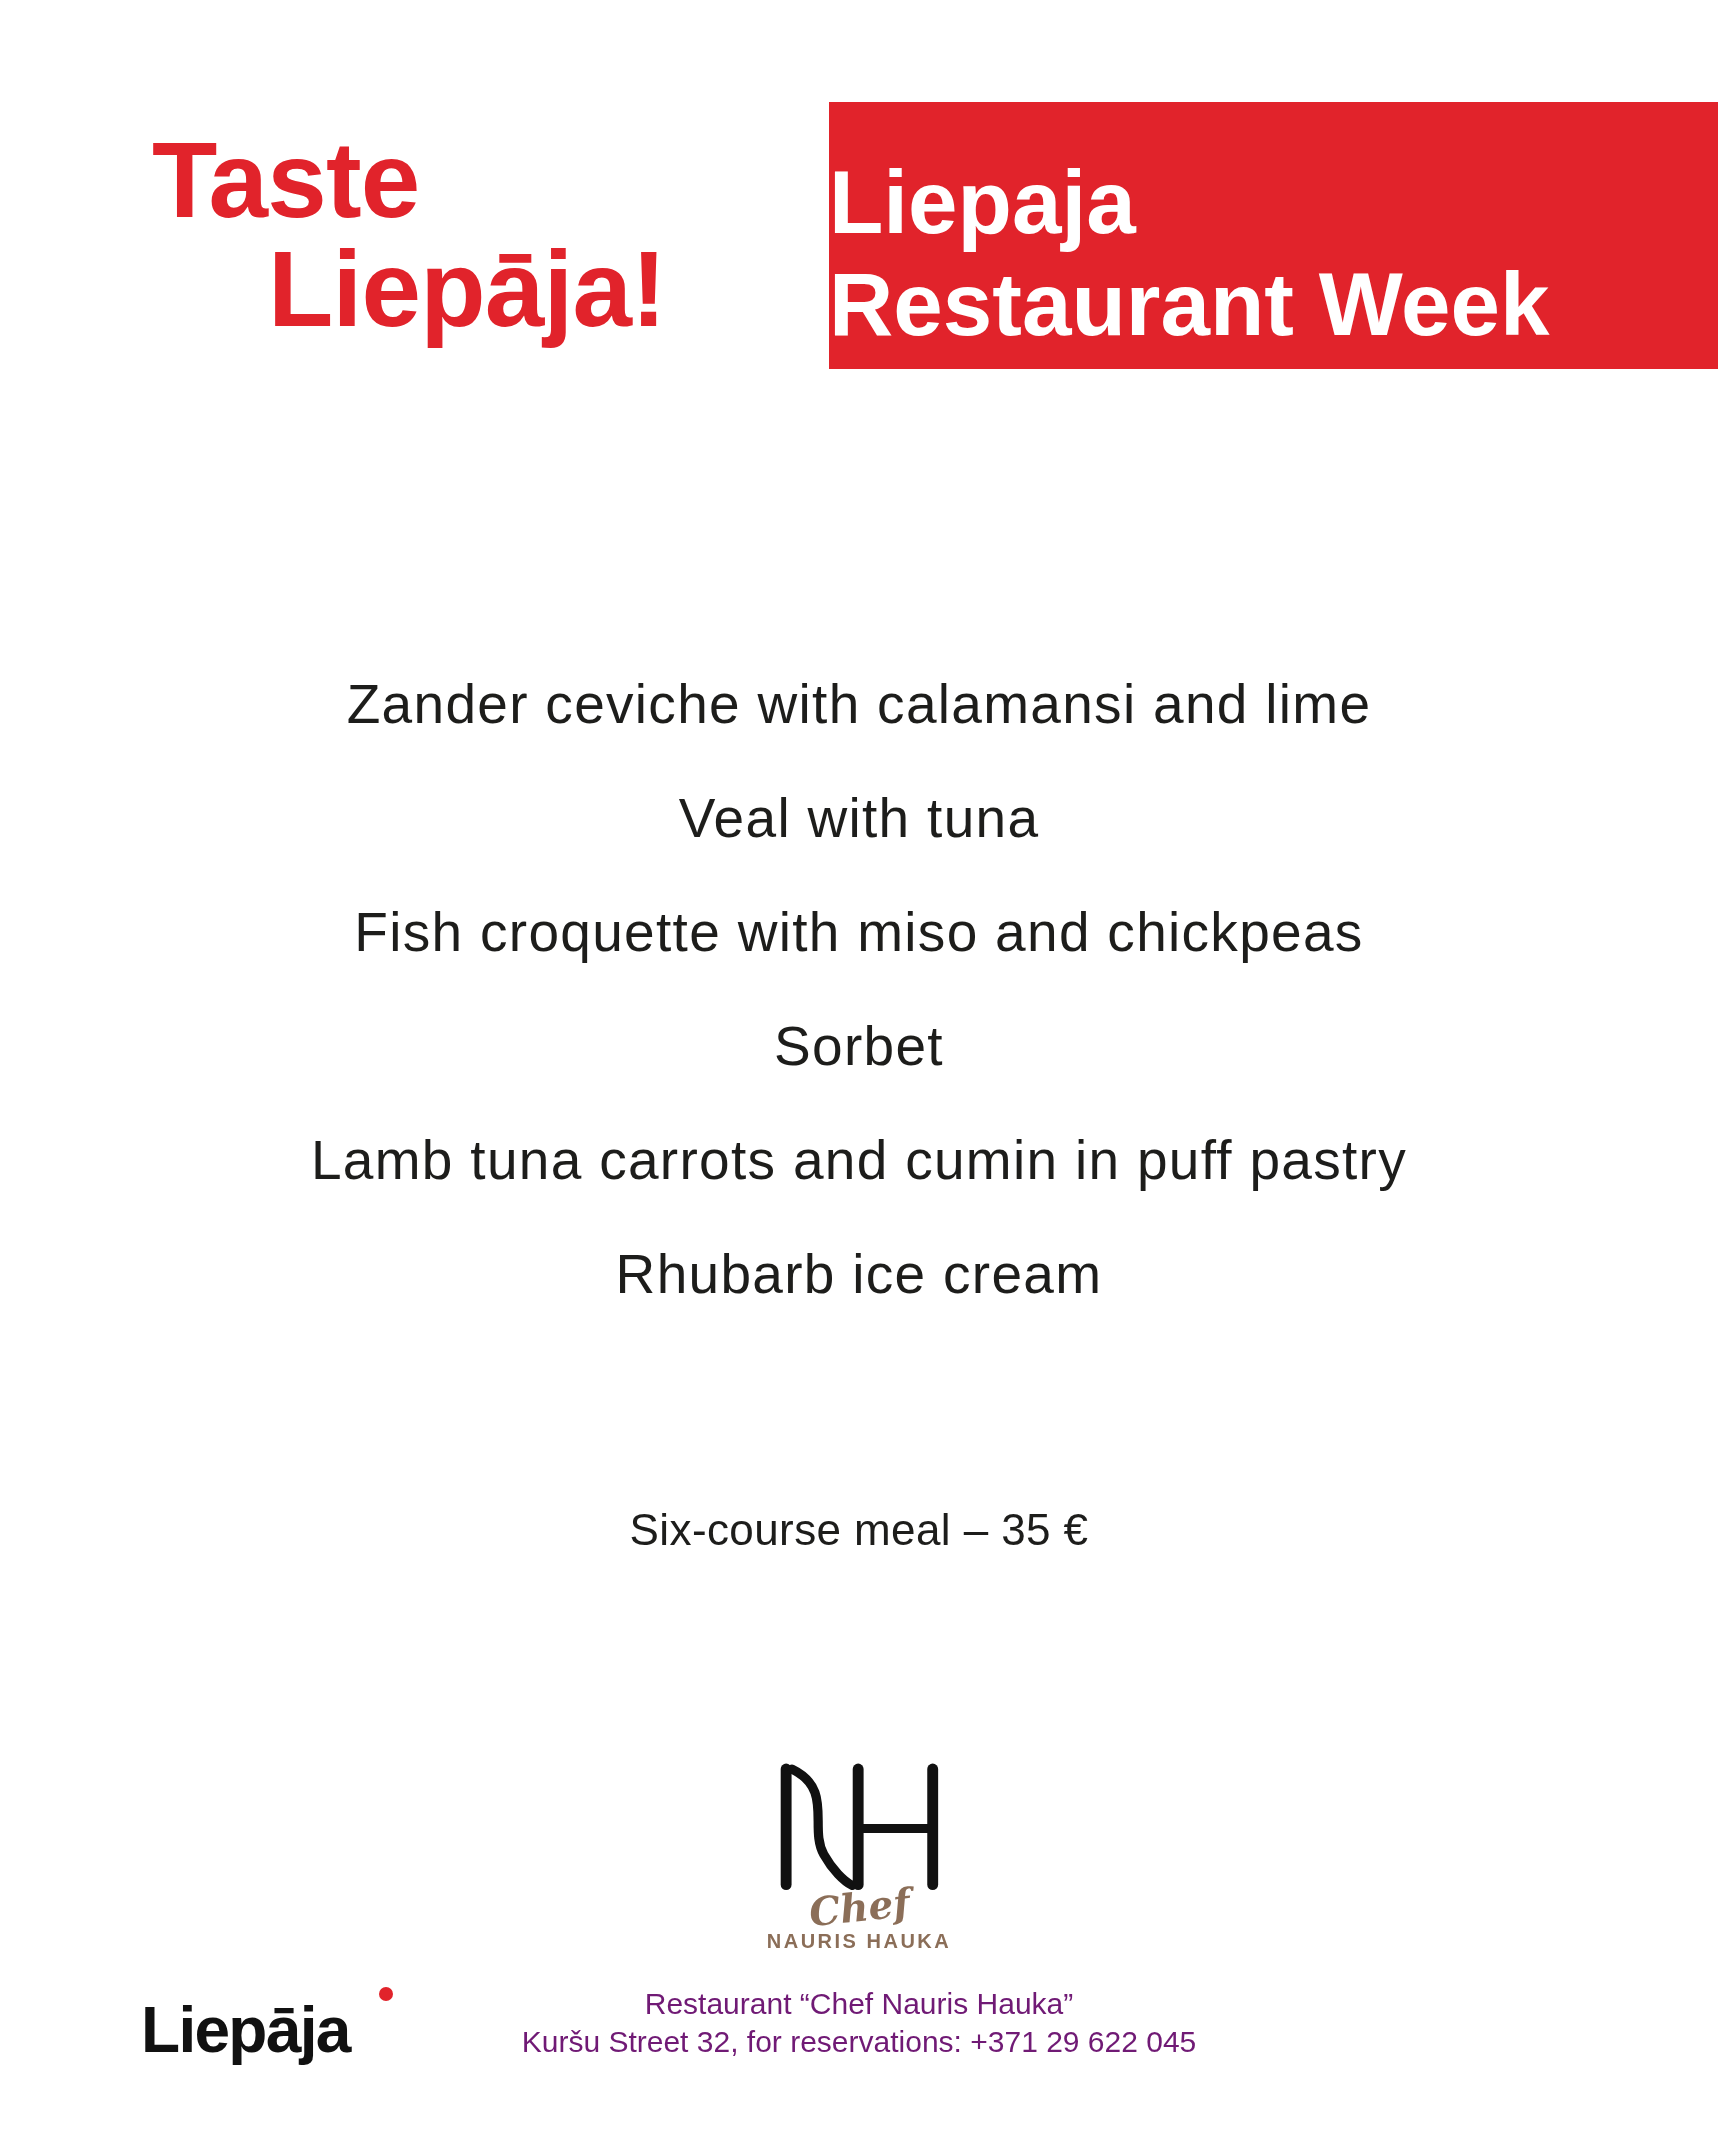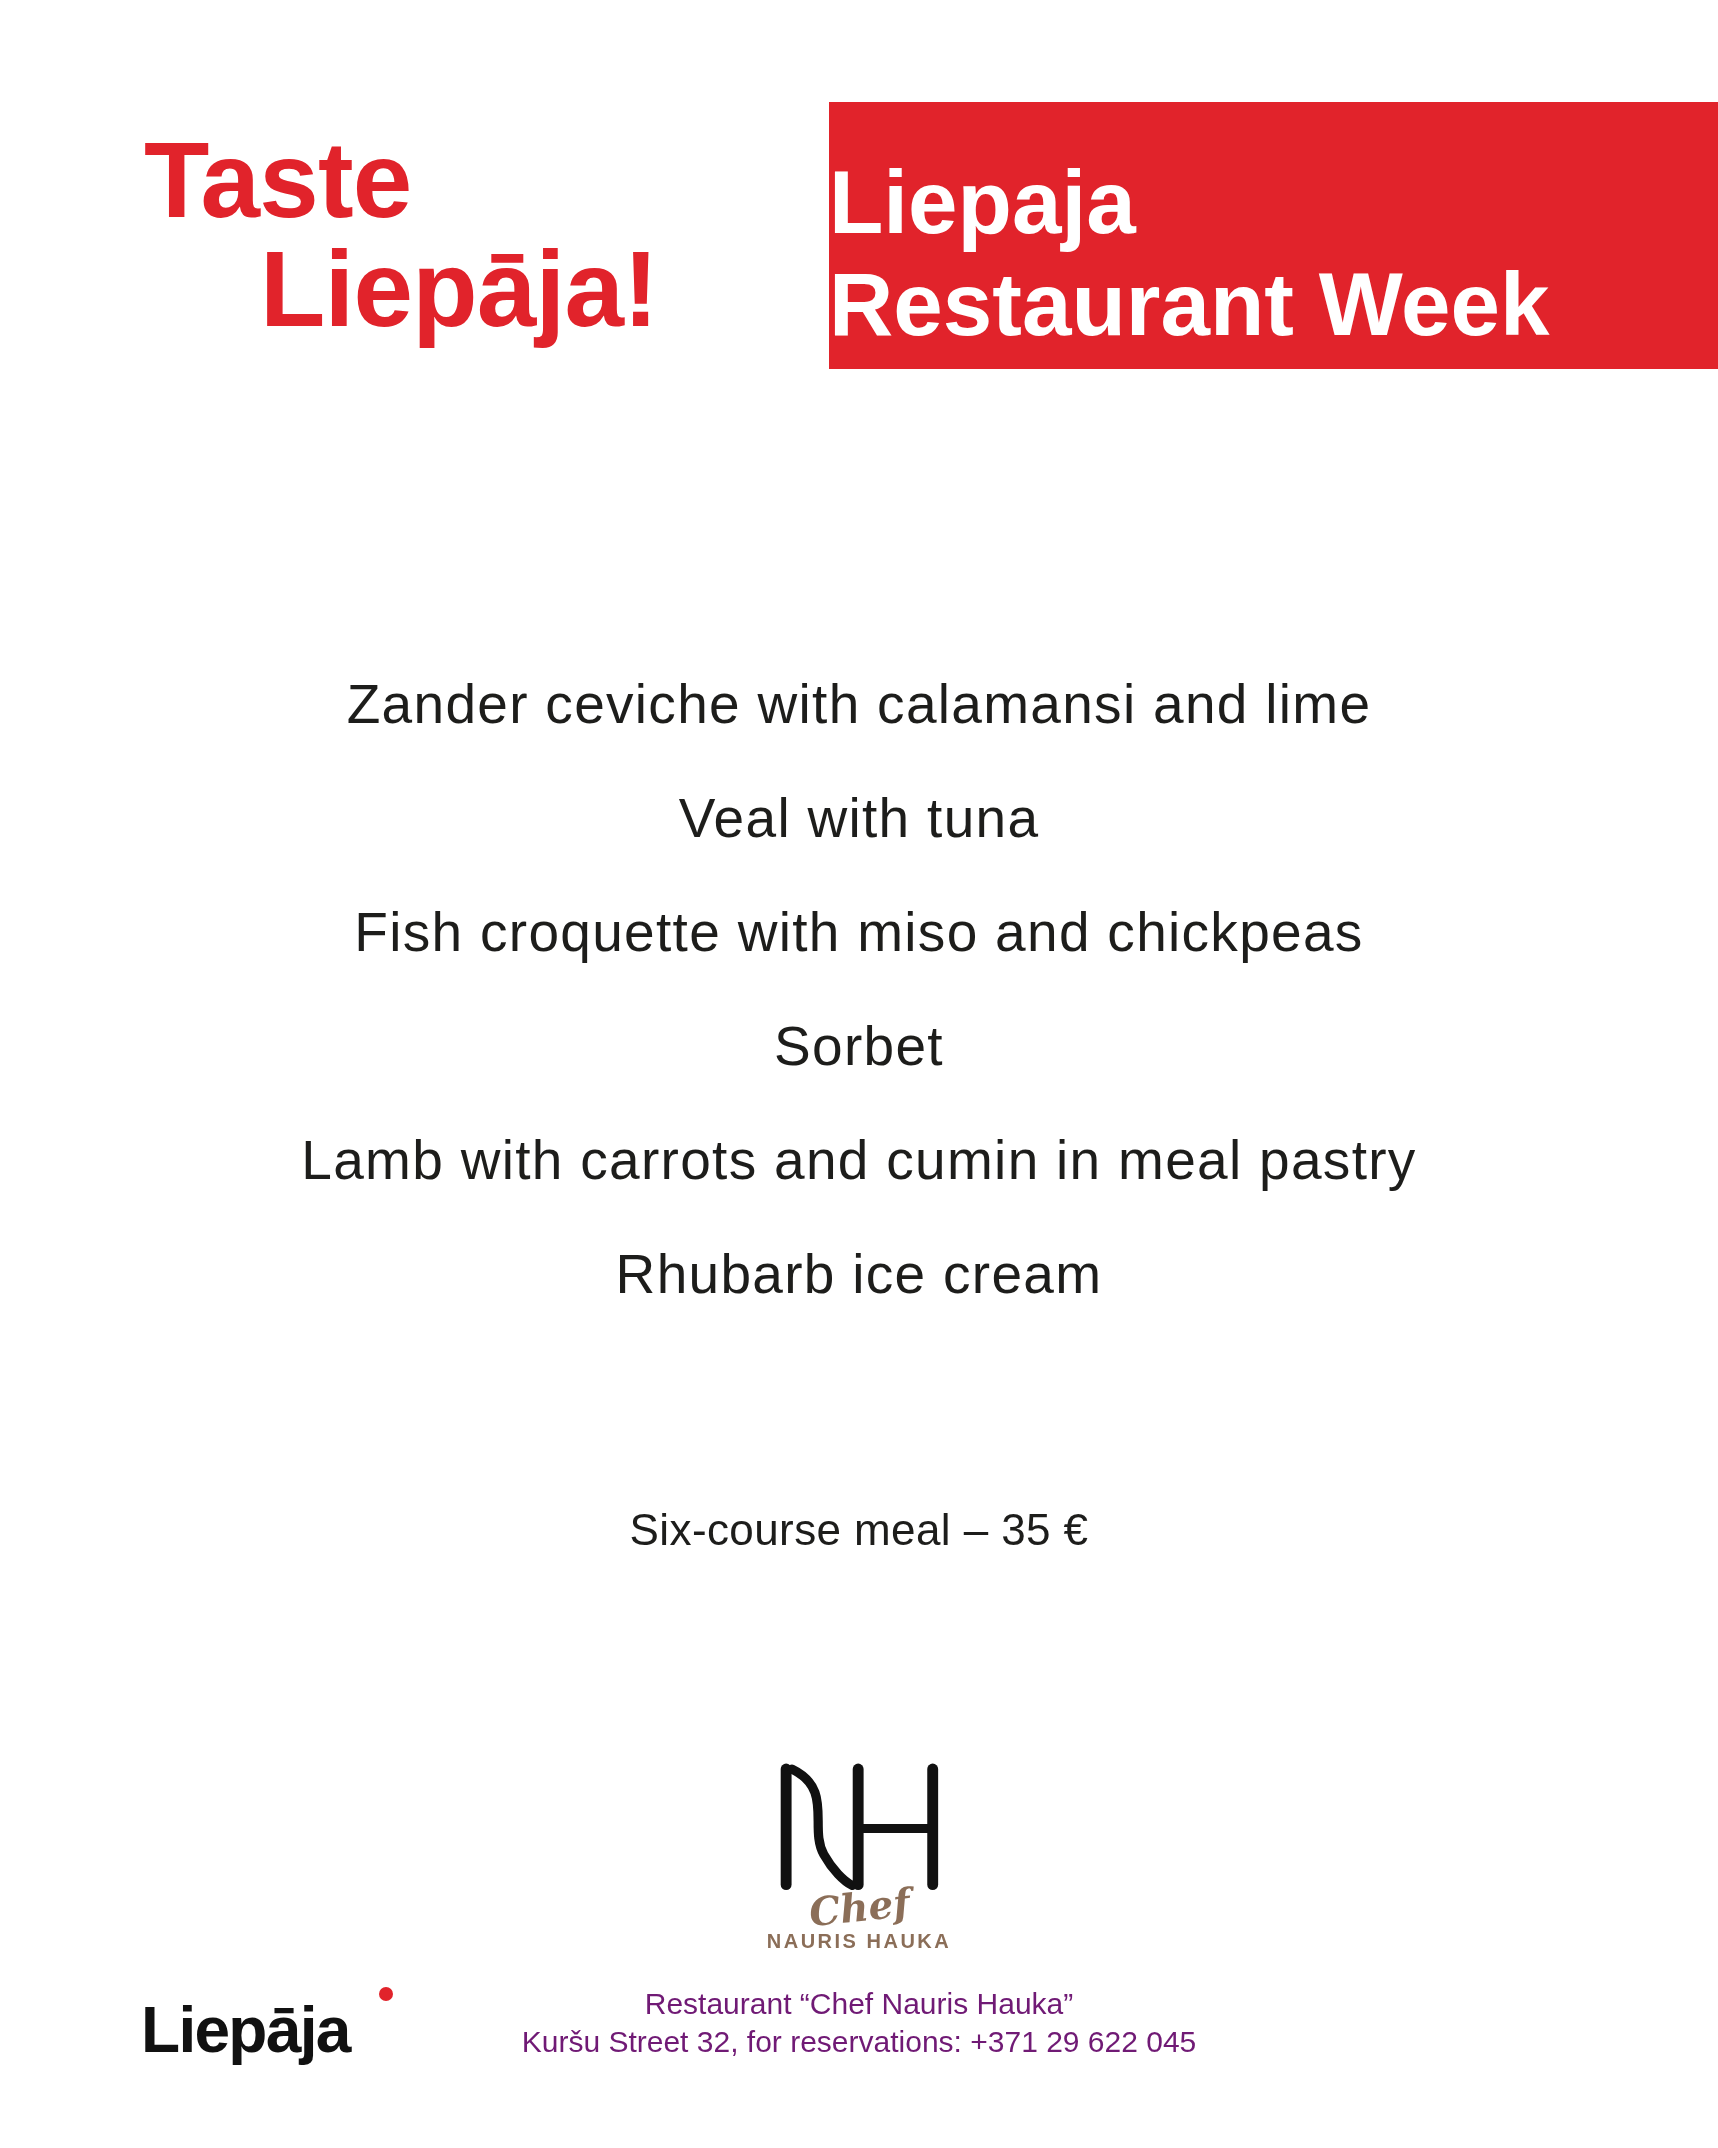--- a/index.html
+++ b/index.html
@@ -6,21 +6,21 @@
   .page{
     position:relative;
     width:1718px;height:2148px;
     background:#ffffff;
     overflow:hidden;
     font-family:"Liberation Sans", sans-serif;
     color:#1d1d1b;
   }
   
   .title{
-    position:absolute;left:144px;top:126px;
+    position:absolute;left:152px;top:126px;
     font-size:107px;line-height:109px;font-weight:700;
     letter-spacing:-0.8px;color:#e1232b;white-space:nowrap;
   }
   .title .line2{margin-left:116px;}
   
   .banner{
     position:absolute;left:829px;top:102px;width:889px;height:267px;
     background:#e1232b;color:#ffffff;
     box-sizing:border-box;padding-top:35px;
     display:flex;flex-direction:column;justify-content:center;
@@ -80,21 +80,21 @@
   <div class="banner">
     <div>Liepaja</div>
     <div>Restaurant Week</div>
   </div>
 
   <div class="menu">
     <div>Zander ceviche with calamansi and lime</div>
     <div>Veal with tuna</div>
     <div>Fish croquette with miso and chickpeas</div>
     <div>Sorbet</div>
-    <div>Lamb with carrots and cumin in meal pastry</div>
+    <div>Lamb tuna carrots and cumin in puff pastry</div>
     <div>Rhubarb ice cream</div>
   </div>
 
   <div class="price">Six-course meal – 35 €</div>
 
   <div class="nh-block">
     <svg width="168" height="134" viewBox="0 0 200 160" aria-hidden="true">
 
       <line x1="13" y1="12" x2="13" y2="150" stroke="#111111" stroke-width="13" stroke-linecap="round"></line>
 

